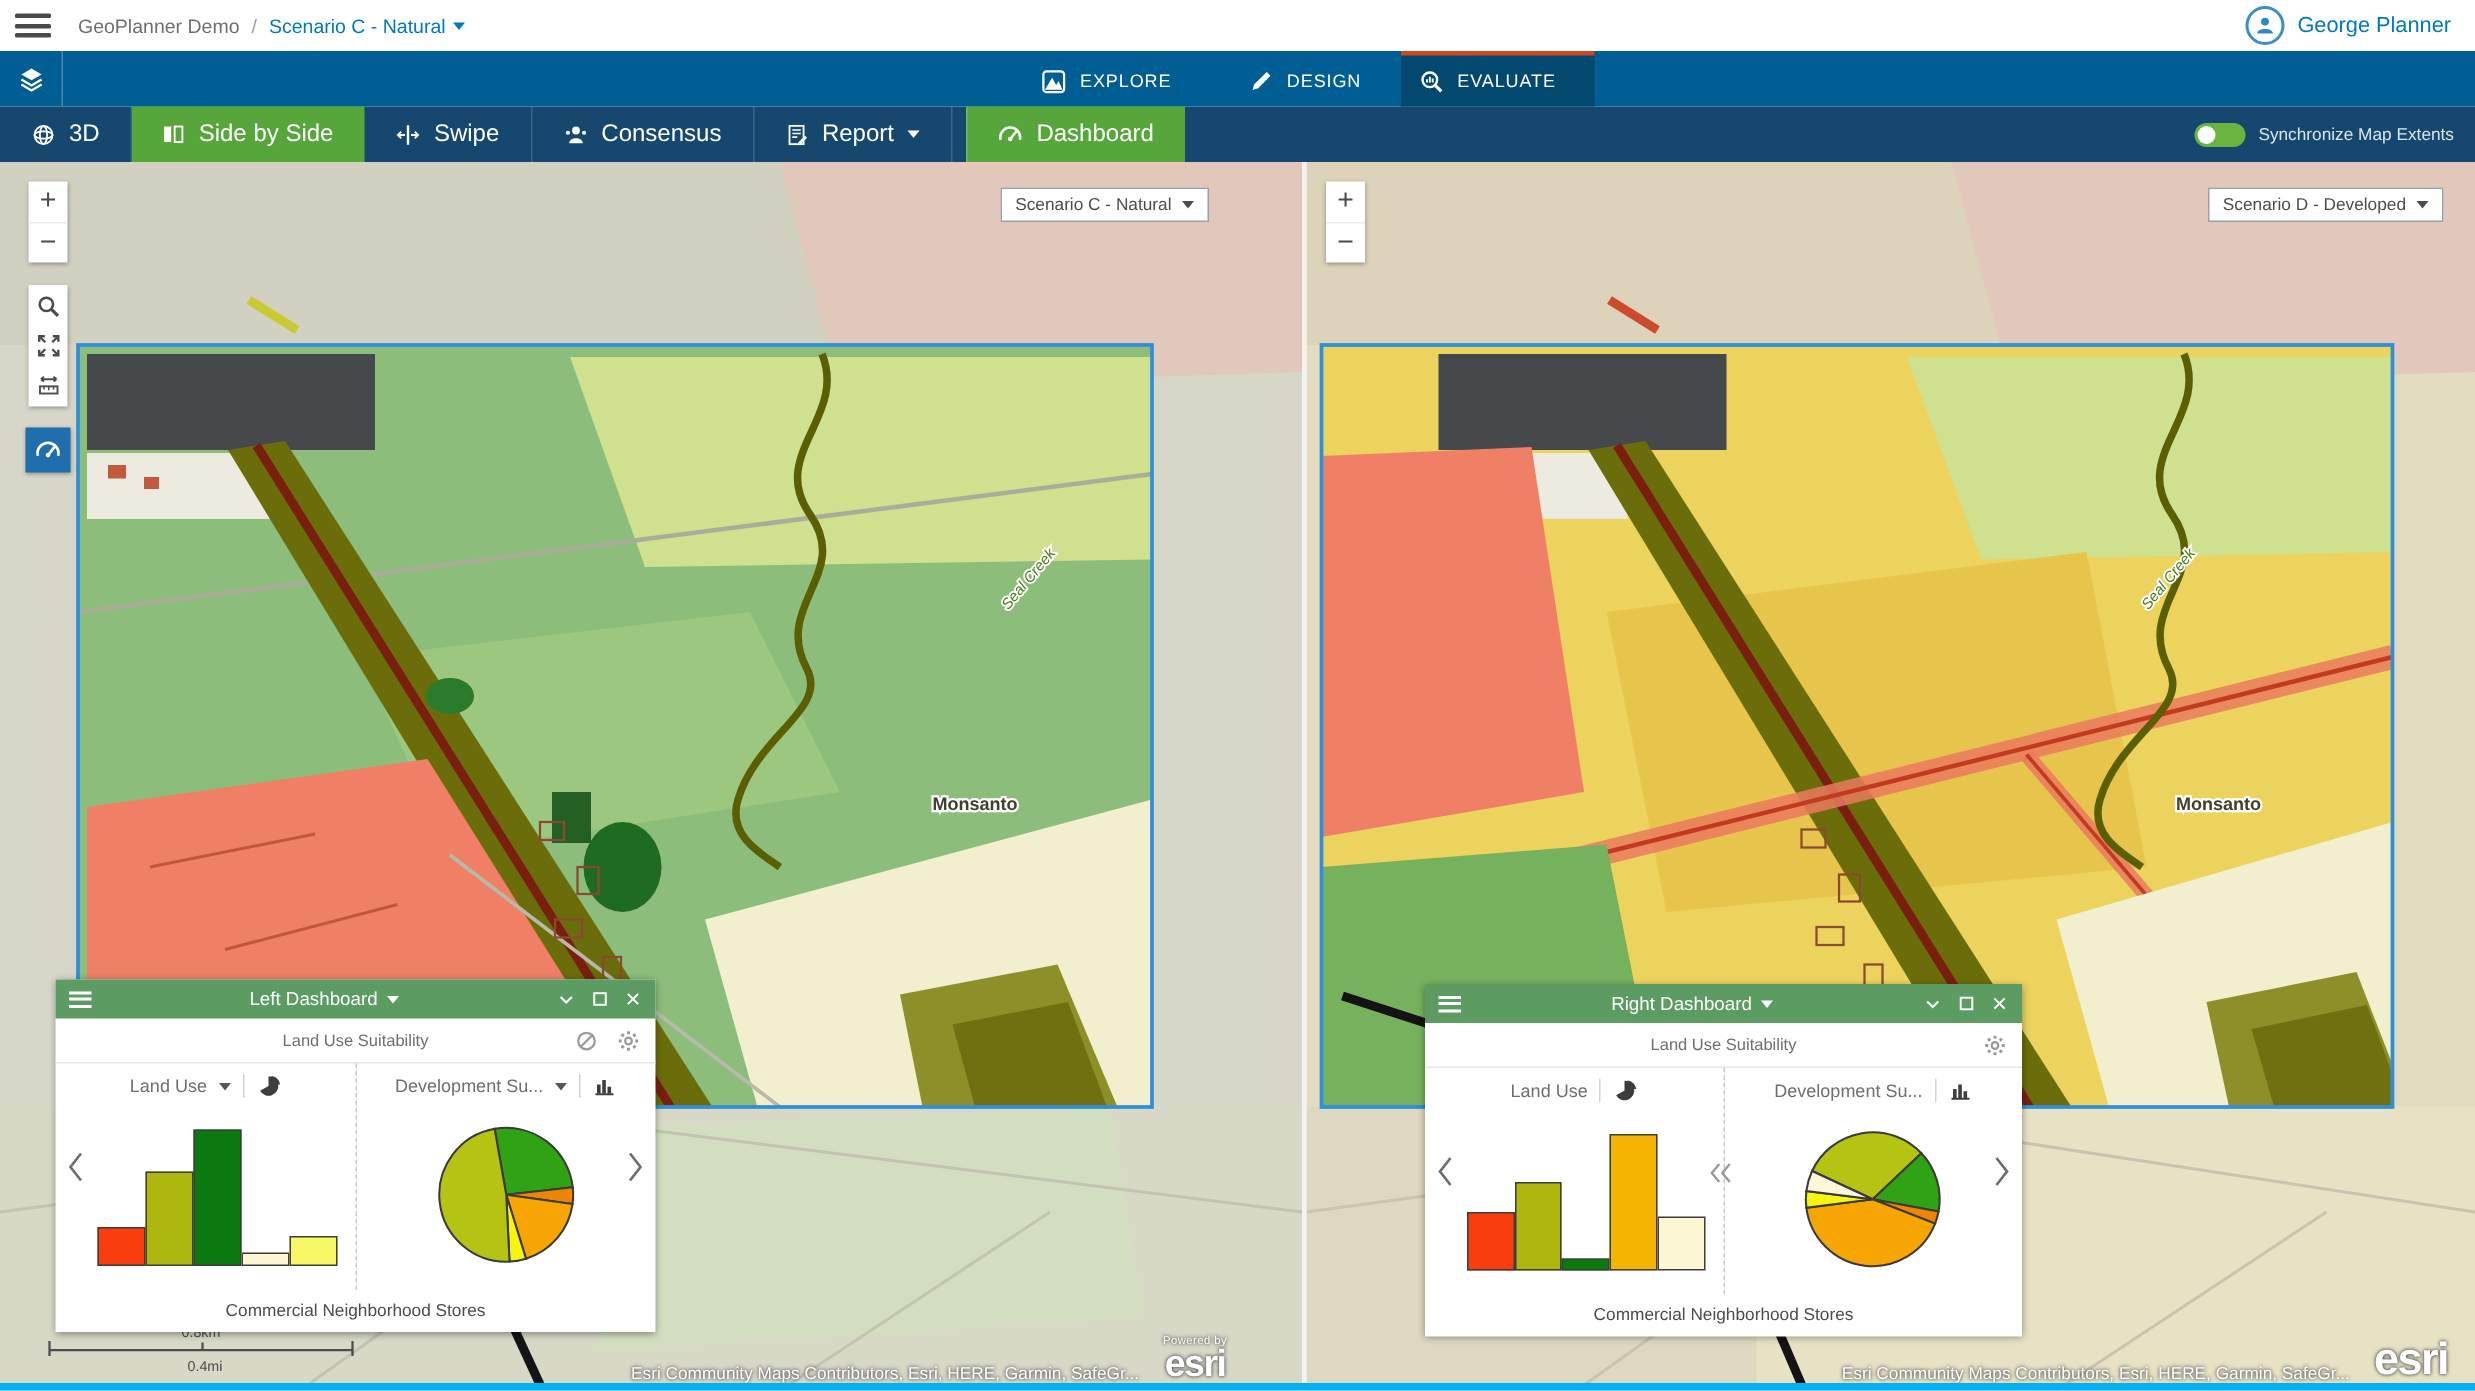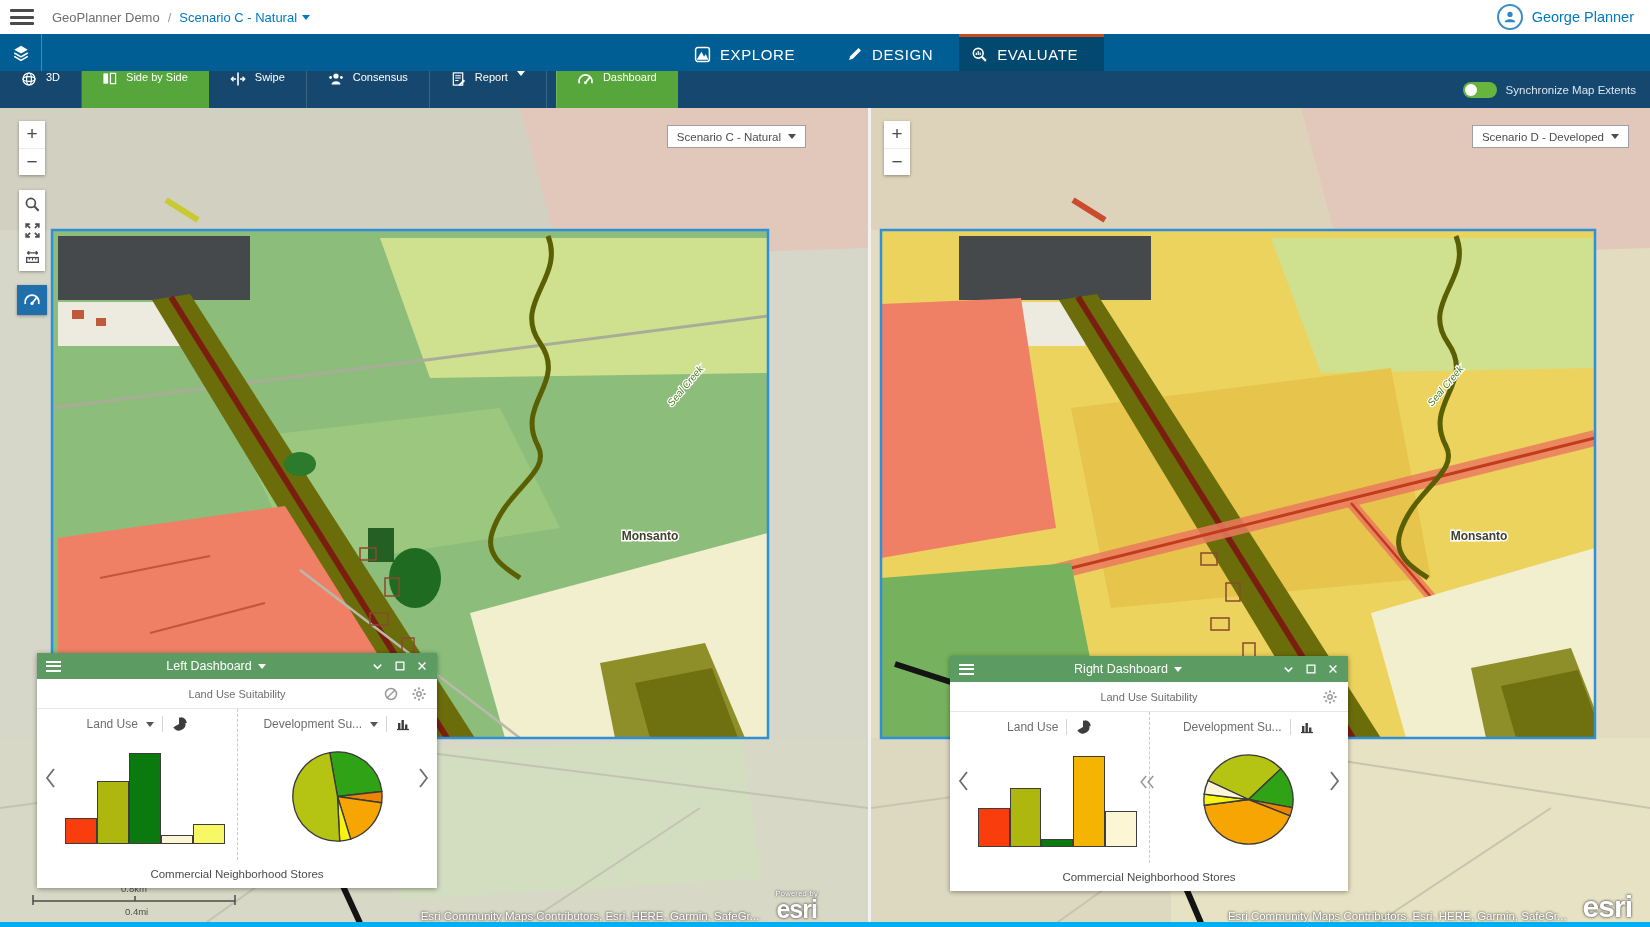--- a/index.html
+++ b/index.html
@@ -16,25 +16,25 @@
   .crumb { margin-left:18px; font-size:13px; color:#6e6e6e; display:flex; align-items:center; gap:8px; }
   .crumb .sep { color:#9b9b9b; }
   .crumb .scenario { color:#0079c1; display:flex; align-items:center; gap:5px; cursor:pointer; }
   .user { position:absolute; right:16px; display:flex; align-items:center; gap:9px; color:#0079c1; font-size:14.5px; }
   .avatar { width:26px; height:26px; border-radius:50%; border:2px solid #3b8ec6; display:flex; align-items:center; justify-content:center; }
   .caret { width:0; height:0; border-left:4px solid transparent; border-right:4px solid transparent; border-top:5px solid currentColor; display:inline-block; }
   
   .navbar { height:37px; background:#005e95; position:relative; }
   .layers-btn { position:absolute; left:0; top:0; width:42px; height:37px; display:flex; align-items:center; justify-content:center; border-right:1px solid rgba(255,255,255,.28); cursor:pointer; }
   .tabs { position:absolute; left:668px; top:0; height:37px; display:flex; }
-  .tab { display:flex; align-items:center; gap:9px; padding:0 26px; color:#fff; font-size:15px; letter-spacing:.6px; cursor:pointer; border-top:3px solid transparent; }
+  .tab { display:flex; align-items:center; gap:9px; padding:0 26px; color:#fff; font-size:12px; letter-spacing:.6px; cursor:pointer; border-top:3px solid transparent; }
   .tab.active { background:#03486e; border-top:3px solid #cc4a1d;padding-left:12px; }
   
   .toolbar { height:37px; background:#16486f; display:flex; align-items:stretch; position:relative; }
-  .tbtn { display:flex; gap:9px; padding:0 21px; color:#fff; font-size:11px; border-right:1px solid rgba(255,255,255,.16); cursor:pointer; white-space:nowrap; }
+  .tbtn { display:flex; align-items:center; gap:9px; padding:0 21px; color:#fff; font-size:16px; border-right:1px solid rgba(255,255,255,.16); cursor:pointer; white-space:nowrap; }
   .tbtn.green { background:#57a63c; border-right:none;padding-left:20px; }
   .tbtn.dash { margin-left:9px; border-left:1px solid rgba(255,255,255,.16); }
   .sync { position:absolute; right:14px; top:0; height:100%; display:flex; align-items:center; gap:9px; color:#d9e6f0; font-size:11.5px; }
   .toggle { width:34px; height:16px; border-radius:9px; background:#67b53f; position:relative; cursor:pointer; }
   .toggle .knob { position:absolute; left:2px; top:2px; width:12px; height:12px; border-radius:50%; background:#fff; }
   
   .maps { position:absolute; top:108px; left:0; width:1650px; height:819px; display:flex; background:#f2f2f2; }
   .map { position:relative; overflow:hidden; height:819px; }
   .map.left { width:868px; }
   .map.right { width:779px; margin-left:3px; }

